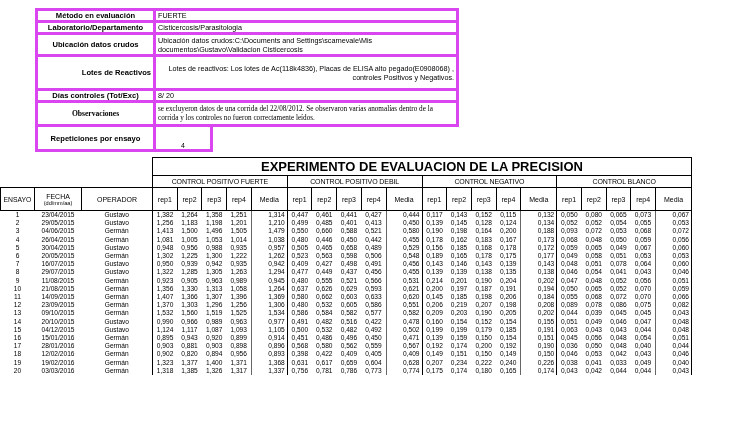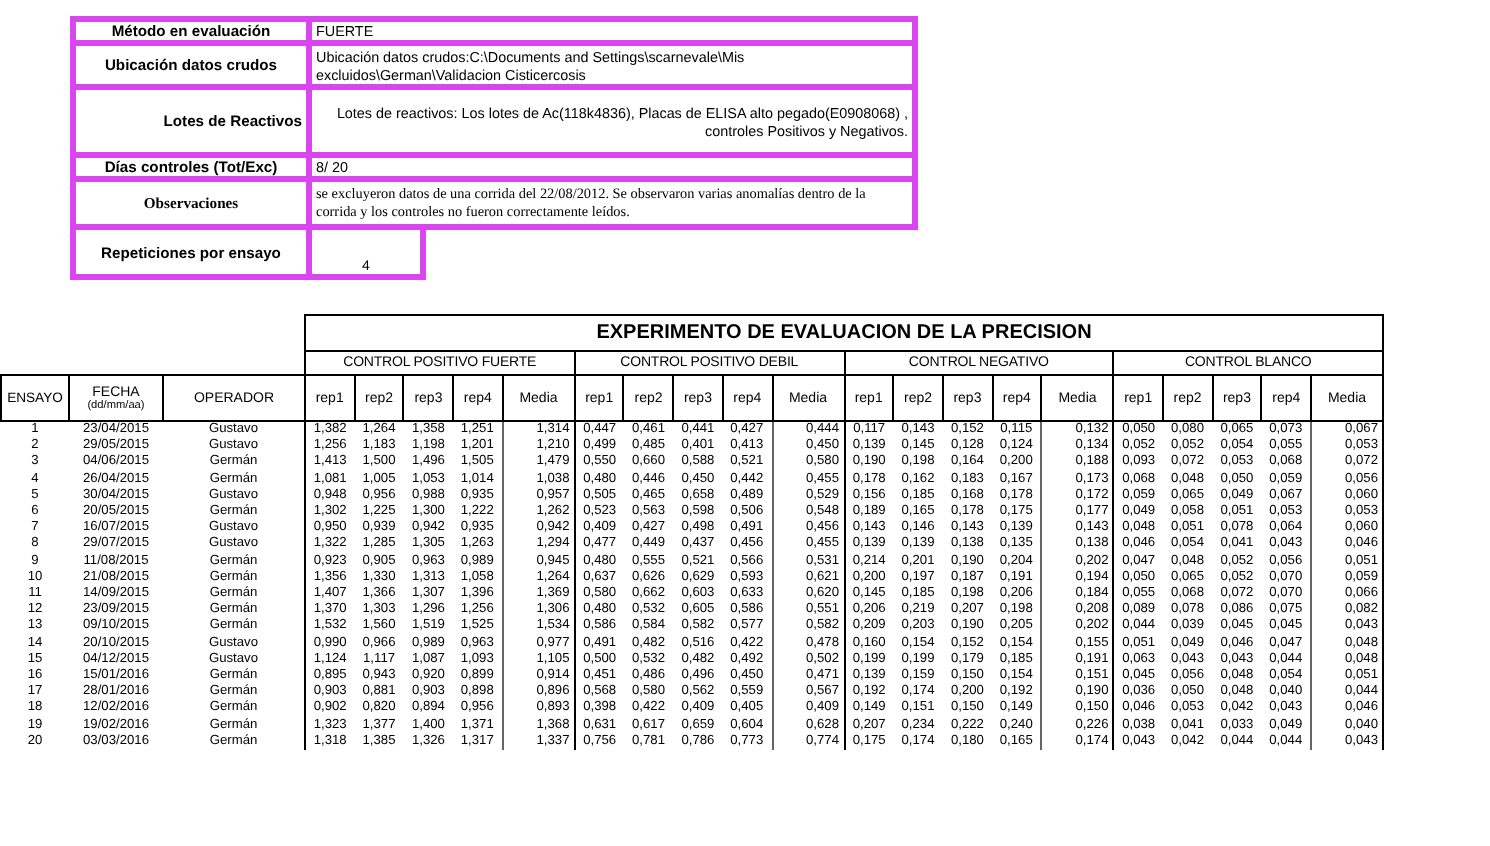--- a/index.html
+++ b/index.html
@@ -26,21 +26,21 @@
 
   
   #main {
     position: absolute; left: 0; top: 157px;
     border-collapse: collapse; font-size: 6.6px; table-layout: fixed;
   }
   #main td, #main th { padding: 0; white-space: nowrap; overflow: hidden; }
   #main th { font-weight: normal; }
   .title-cell {
     border: 1px solid #000; border-bottom: none;
-    font-weight: bold !important; font-size: 10px; text-align: center; height: 17px;
+    font-weight: bold !important; font-size: 13px; text-align: center; height: 17px;
   }
   .group-cell {
     border-left: 1px solid #000; border-right: 1px solid #000; border-top: 1px solid #000;
     font-size: 7px; text-align: center; height: 11px; letter-spacing: -0.1px;
   }
   .colhead {
     border: 1px solid #000; text-align: center; height: 22px; font-size: 7px;
   }
   .colhead.first { font-size: 6.8px; }
   .fecha-sub { display: block; font-size: 5.6px; }
@@ -55,23 +55,27 @@
 </style>
 </head>
 <body>
 
 <table id="info">
   <tbody>
     <tr class="h1">
       <td class="lbl">Método en evaluación</td>
       <td class="val" colspan="2">FUERTE</td>
     </tr>
+    <tr class="h1">
+      <td class="lbl">Laboratorio/Departamento</td>
+      <td class="val" colspan="2">Cisticercosis/Parasitologia</td>
+    </tr>
     <tr class="h2">
       <td class="lbl">Ubicación datos crudos</td>
-      <td class="val" colspan="2">Ubicación datos crudos:C:\Documents and Settings\scarnevale\Mis excluidos\German\Validacion Cisticercosis</td>
+      <td class="val" colspan="2">Ubicación datos crudos:C:\Documents and Settings\scarnevale\Mis documentos\Gustavo\Validacion Cisticercosis</td>
     </tr>
     <tr class="h3">
       <td class="lbl">Lotes de Reactivos</td>
       <td class="val" colspan="2">Lotes de reactivos: Los lotes de Ac(118k4836), Placas de ELISA alto pegado(E0908068) , controles Positivos y Negativos.</td>
     </tr>
     <tr class="h4">
       <td class="lbl">Días controles (Tot/Exc)</td>
       <td class="val" colspan="2">8/ 20</td>
     </tr>
     <tr class="h5">

